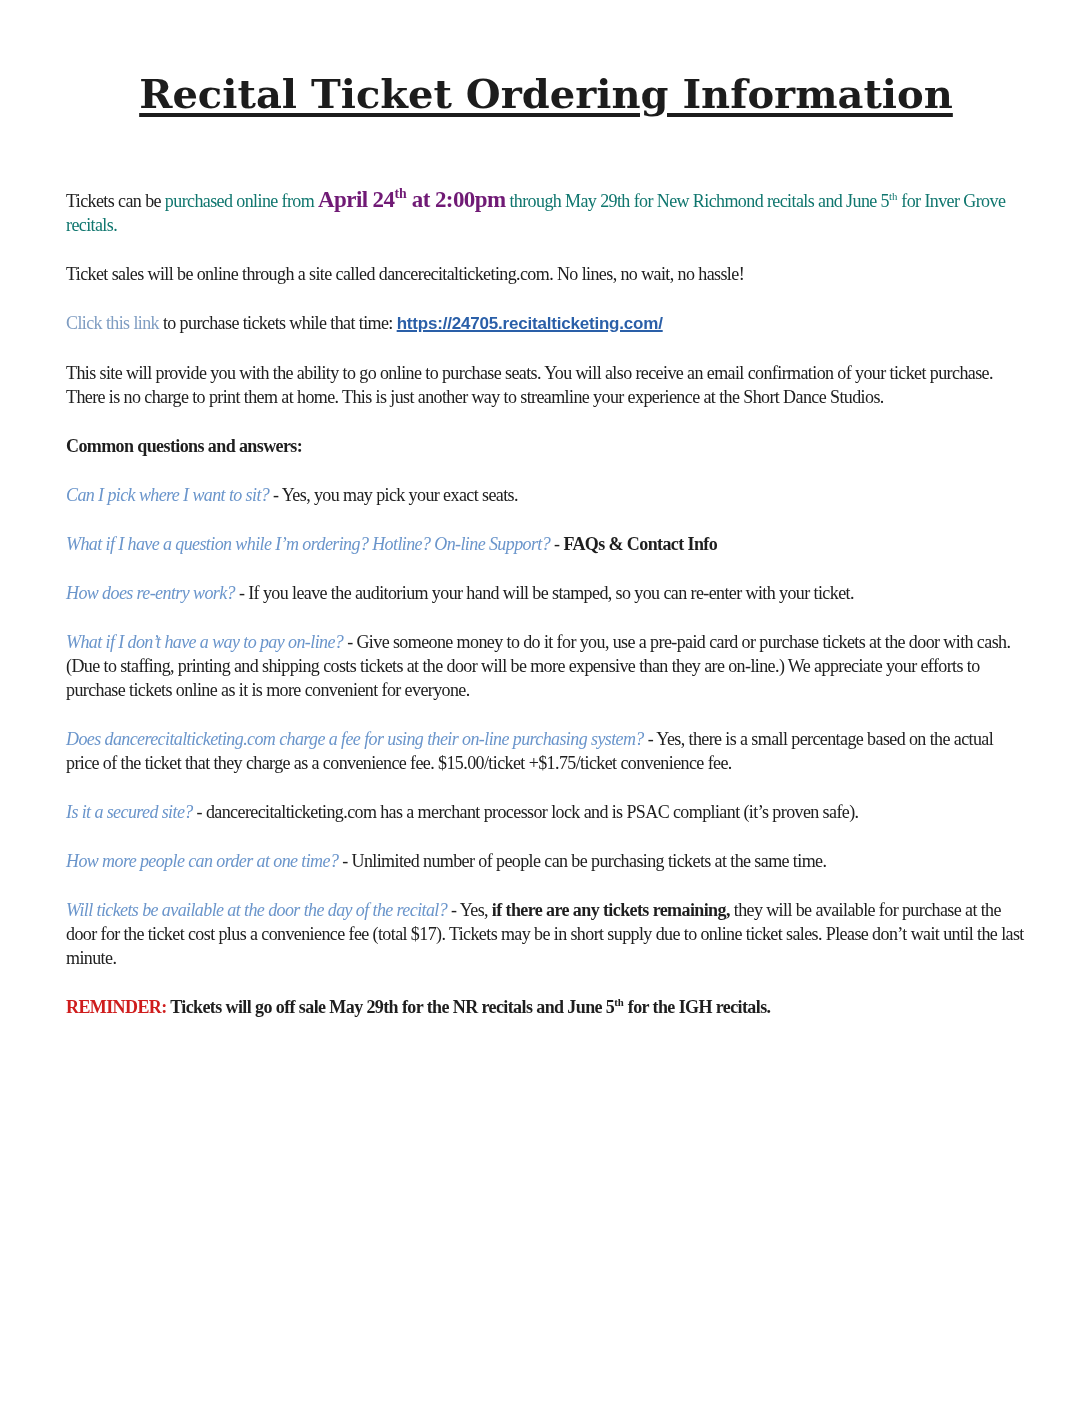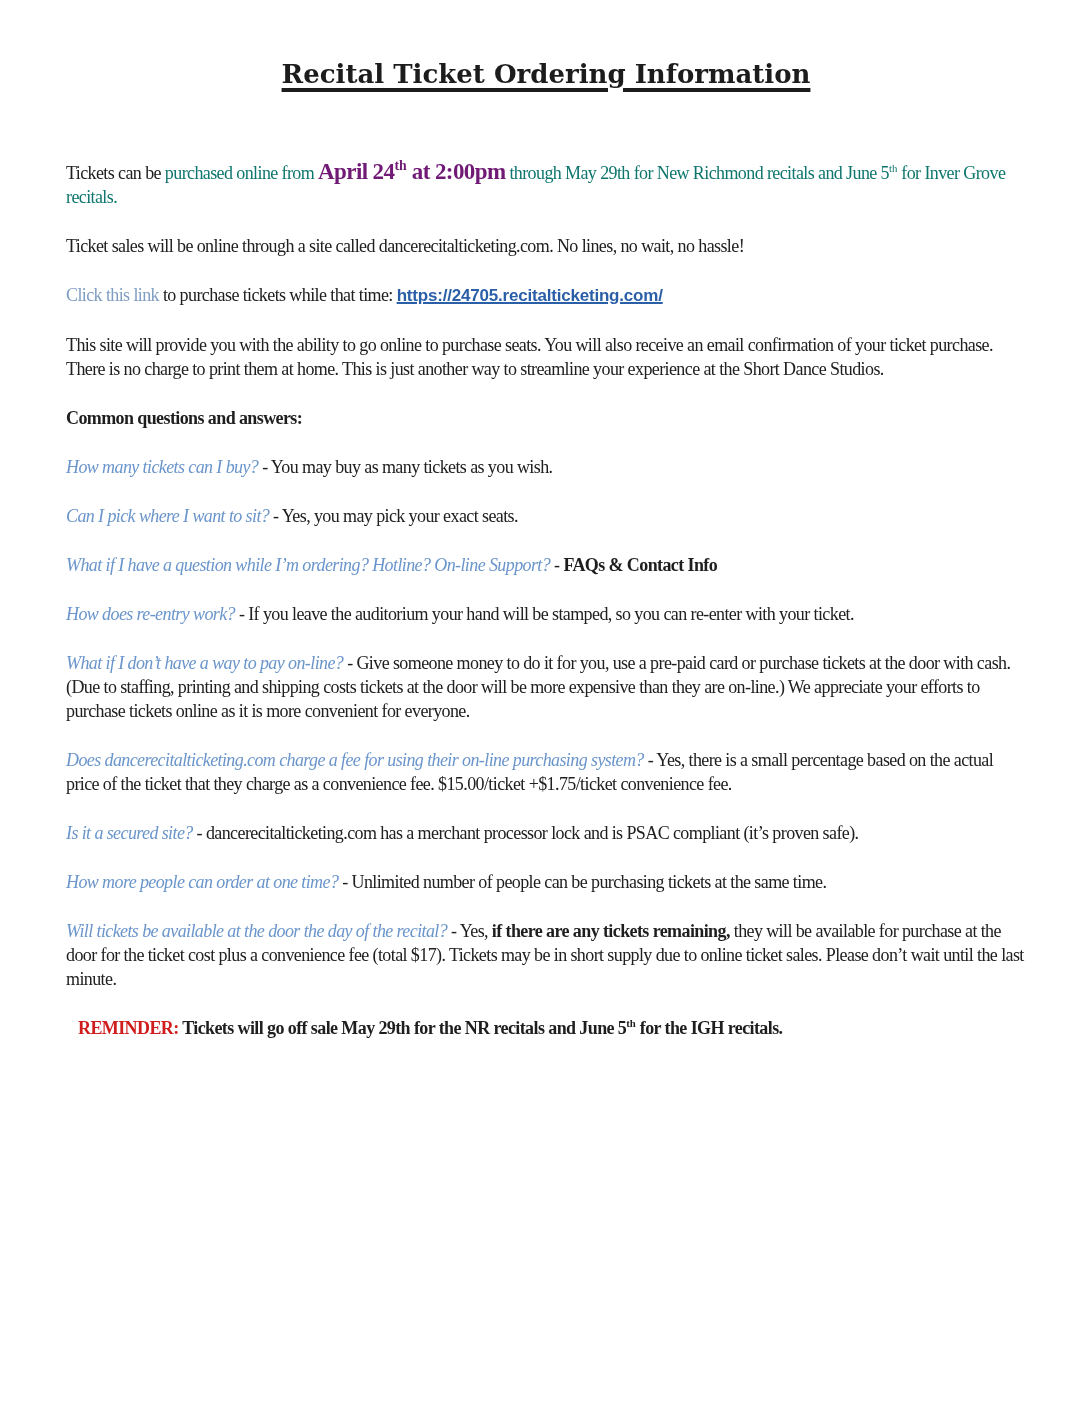--- a/index.html
+++ b/index.html
@@ -8,24 +8,24 @@
     height: 1408px;
     box-sizing: border-box;
     padding: 54px 62px 0 66px;
     background: #ffffff;
     font-family: "Liberation Serif", serif;
     overflow: hidden;
   }
   h1.doc-title {
     font-family: "DejaVu Serif", serif;
     font-weight: bold;
-    font-size: 26px;
+    font-size: 40px;
     line-height: 1.2;
     text-align: center;
-    margin: 5px 0 70px 0;
+    margin: 16px 0 70px 0;
     color: #1c1c1c;
     letter-spacing: 0;
   }
   h1.doc-title .title-text {
     text-decoration: underline;
     text-decoration-thickness: 4px;
     text-underline-offset: 5px;
   }
   p.para {
     margin: 0 0 25px 0;
@@ -34,21 +34,21 @@
     letter-spacing: -0.6px;
     color: #202020;
   }
   sup { font-size: 60%; line-height: 0; vertical-align: super; letter-spacing: 0; }
   .s-black { color: #202020; }
   .s-b     { color: #1e1e1e; font-weight: bold; }
   .s-blue  { color: #0f766e; }
   .s-blue-lg { color: #701a75; font-weight: bold; font-size: 23px; }
   .s-muted { color: #7f9dc2; cursor: pointer; }
   .s-q     { color: #6a95cb; font-style: italic; }
-  .s-red   { color: #cf1d1d; font-weight: bold; margin-left: 12px; }
+  .s-red   { color: #cf1d1d; font-weight: bold; }
   a.s-link {
     color: #2a5fa8;
     font-family: "Liberation Sans", sans-serif;
     font-weight: bold;
     font-size: 17px;
     letter-spacing: -0.2px;
     text-decoration: underline;
     text-decoration-thickness: 2px;
     margin-top: 23px;
   }
@@ -59,21 +59,20 @@
 <div class="page">
 
   <h1 class="doc-title"><span class="title-text">Recital Ticket Ordering Information</span></h1>
 
   <div>
     <p class="para"><span class="s-black">Tickets can be </span><span class="s-blue">purchased online from </span><span class="s-blue-lg">April 24</span><span class="s-blue-lg"><sup>th</sup></span><span class="s-blue-lg"> at 2:00pm</span><span class="s-blue"> through May 29th for New Richmond recitals and June 5</span><span class="s-blue"><sup>th</sup></span><span class="s-blue"> for Inver Grove recitals.</span></p>
     <p class="para"><span class="s-black">Ticket sales will be online through a site called dancerecitalticketing.com. No lines, no wait, no hassle!</span></p>
     <p class="para"><span class="s-muted">Click this link</span><span class="s-black"> to purchase tickets while that time: </span><a href="#" class="s-link">https://24705.recitalticketing.com/</a></p>
     <p class="para"><span class="s-black">This site will provide you with the ability to go online to purchase seats. You will also receive an email confirmation of your ticket purchase. There is no charge to print them at home. This is just another way to streamline your experience at the Short Dance Studios.</span></p>
     <p class="para"><span class="s-b">Common questions and answers:</span></p>
-    <p class="para"><span class="s-q">How many tickets can I buy?</span><span class="s-black"> - You may buy as many tickets as you wish.</span></p>
     <p class="para"><span class="s-q">Can I pick where I want to sit?</span><span class="s-black"> - Yes, you may pick your exact seats.</span></p>
     <p class="para"><span class="s-q">What if I have a question while I’m ordering? Hotline? On-line Support?</span><span class="s-black"> - </span><span class="s-b">FAQs &amp; Contact Info</span></p>
     <p class="para"><span class="s-q">How does re-entry work?</span><span class="s-black"> - If you leave the auditorium your hand will be stamped, so you can re-enter with your ticket.</span></p>
     <p class="para"><span class="s-q">What if I don’t have a way to pay on-line?</span><span class="s-black"> - Give someone money to do it for you, use a pre-paid card or purchase tickets at the door with cash. (Due to staffing, printing and shipping costs tickets at the door will be more expensive than they are on-line.) We appreciate your efforts to purchase tickets online as it is more convenient for everyone.</span></p>
     <p class="para"><span class="s-q">Does dancerecitalticketing.com charge a fee for using their on-line purchasing system?</span><span class="s-black"> - Yes, there is a small percentage based on the actual price of the ticket that they charge as a convenience fee. $15.00/ticket +$1.75/ticket convenience fee.</span></p>
     <p class="para"><span class="s-q">Is it a secured site?</span><span class="s-black"> - dancerecitalticketing.com has a merchant processor lock and is PSAC compliant (it’s proven safe).</span></p>
     <p class="para"><span class="s-q">How more people can order at one time?</span><span class="s-black"> - Unlimited number of people can be purchasing tickets at the same time.</span></p>
     <p class="para"><span class="s-q">Will tickets be available at the door the day of the recital?</span><span class="s-black"> - Yes, </span><span class="s-b">if there are any tickets remaining,</span><span class="s-black"> they will be available for purchase at the door for the ticket cost plus a convenience fee (total $17). Tickets may be in short supply due to online ticket sales. Please don’t wait until the last minute.</span></p>
     <p class="para"><span class="s-red">REMINDER:</span><span class="s-b"> Tickets will go off sale May 29th for the NR recitals and June 5</span><span class="s-b"><sup>th</sup></span><span class="s-b"> for the IGH recitals.</span></p>
   </div>

